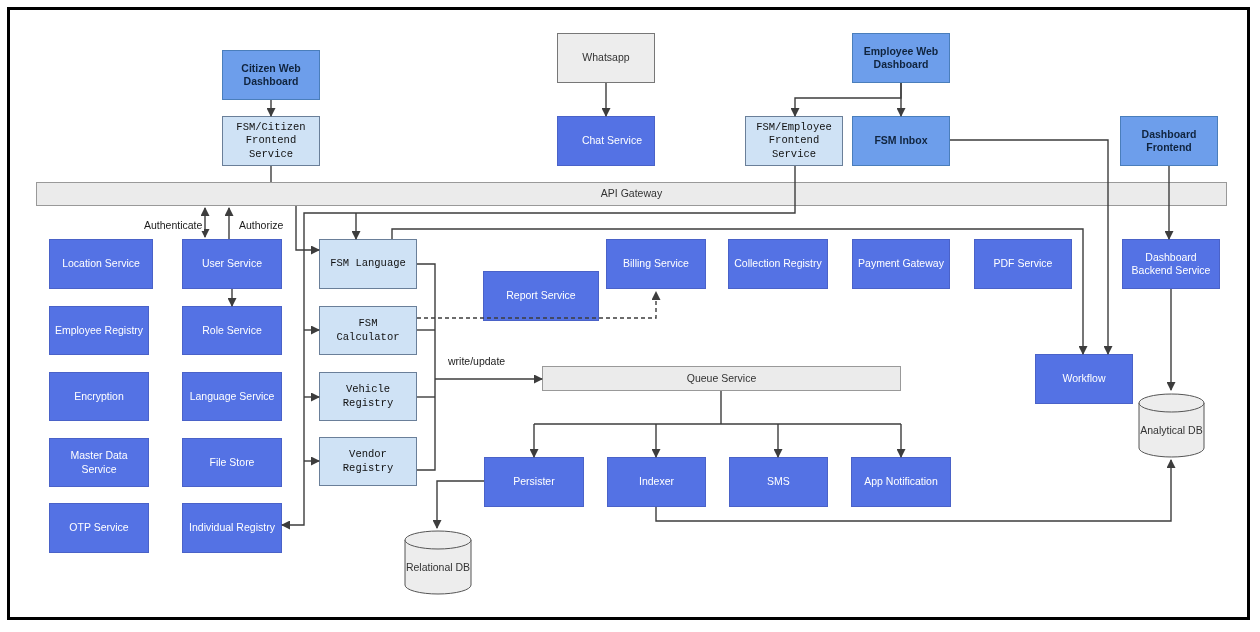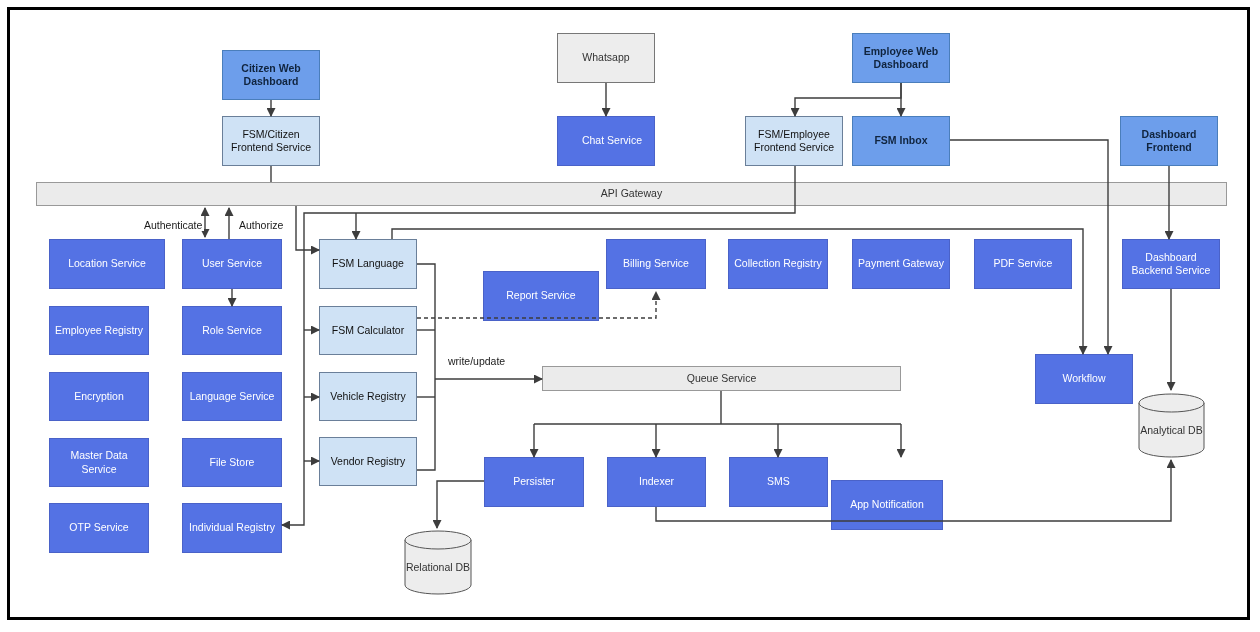--- a/index.html
+++ b/index.html
@@ -5,21 +5,21 @@
   html,body{margin:0;padding:0;background:#ffffff;}
   #canvas{position:relative;width:1260px;height:632px;background:#ffffff;
           font-family:"Liberation Sans",sans-serif;overflow:hidden;}
   #frame{position:absolute;left:7px;top:7px;width:1243px;height:613px;
          border:3px solid #000;box-sizing:border-box;pointer-events:none;}
   .node{position:absolute;box-sizing:border-box;display:flex;align-items:center;
         justify-content:center;text-align:center;font-size:10.5px;line-height:1.25;
         padding:2px 4px;}
   .node.royal{background:#5472e4;border:1px solid #4a62c8;color:#ffffff;}
   .node.cornflower{background:#6d9eeb;border:1px solid #4a7ebb;color:#10243e;font-weight:bold;}
-  .node.light{background:#cfe2f5;border:1px solid #6a7f99;color:#111111;}
+  .node.light{background:#cfe2f5;border:1px solid #6a7f99;color:#111111;font-family:Liberation Mono, monospace;}
   .node.gray{background:#ededed;border:1px solid #777777;color:#333333;}
   .node.bar{background:#ebebeb;border:1px solid #999999;color:#333333;}
   .node.cyl{background:transparent;border:none;padding:0;}
   .cyl svg{position:absolute;left:0;top:0;}
   .cyl .cyl-label{position:relative;z-index:2;margin-top:10px;color:#333;}
   #edges{position:absolute;left:0;top:0;z-index:5;pointer-events:none;}
   .edge-label{position:absolute;z-index:6;font-size:10.5px;color:#1a1a1a;
               background:#ffffff;padding:0 2px;white-space:nowrap;}
 </style>
 </head>
@@ -48,21 +48,21 @@
       </div>
       <div class="node cornflower" style="left: 852px; top: 116px; width: 98px; height: 50px;">
         <span class="node-label">FSM Inbox</span>
       </div>
       <div class="node cornflower" style="left: 1120px; top: 116px; width: 98px; height: 50px;">
         <span class="node-label">Dashboard Frontend</span>
       </div>
       <div class="node bar" style="left: 36px; top: 182px; width: 1191px; height: 24px;">
         <span class="node-label">API Gateway</span>
       </div>
-      <div class="node royal" style="left: 49px; top: 239px; width: 116px; height: 50px;">
+      <div class="node royal" style="left: 49px; top: 239px; width: 104px; height: 50px;">
         <span class="node-label">Location Service</span>
       </div>
       <div class="node royal" style="left: 182px; top: 239px; width: 100px; height: 50px;">
         <span class="node-label">User Service</span>
       </div>
       <div class="node light" style="left: 319px; top: 239px; width: 98px; height: 50px;">
         <span class="node-label">FSM Language</span>
       </div>
       <div class="node royal" style="left: 483px; top: 239px; width: 116px; height: 50px; margin-top: 32px;">
         <span class="node-label">Report Service</span>
@@ -124,21 +124,21 @@
       </div>
       <div class="node royal" style="left: 484px; top: 457px; width: 100px; height: 50px;">
         <span class="node-label">Persister</span>
       </div>
       <div class="node royal" style="left: 607px; top: 457px; width: 99px; height: 50px;">
         <span class="node-label">Indexer</span>
       </div>
       <div class="node royal" style="left: 729px; top: 457px; width: 99px; height: 50px;">
         <span class="node-label">SMS</span>
       </div>
-      <div class="node royal" style="left: 831px; top: 457px; width: 112px; height: 50px; margin-top: 23px;">
+      <div class="node royal" style="left: 851px; top: 457px; width: 100px; height: 50px;">
         <span class="node-label">App Notification</span>
       </div>
       <div class="node royal" style="left: 49px; top: 503px; width: 100px; height: 50px;">
         <span class="node-label">OTP Service</span>
       </div>
       <div class="node royal" style="left: 182px; top: 503px; width: 100px; height: 50px;">
         <span class="node-label">Individual Registry</span>
       </div>
       <div class="node cyl" style="left: 404px; top: 530px; width: 68px; height: 65px;">
         <svg width="68" height="65" viewBox="0 0 68 65">

